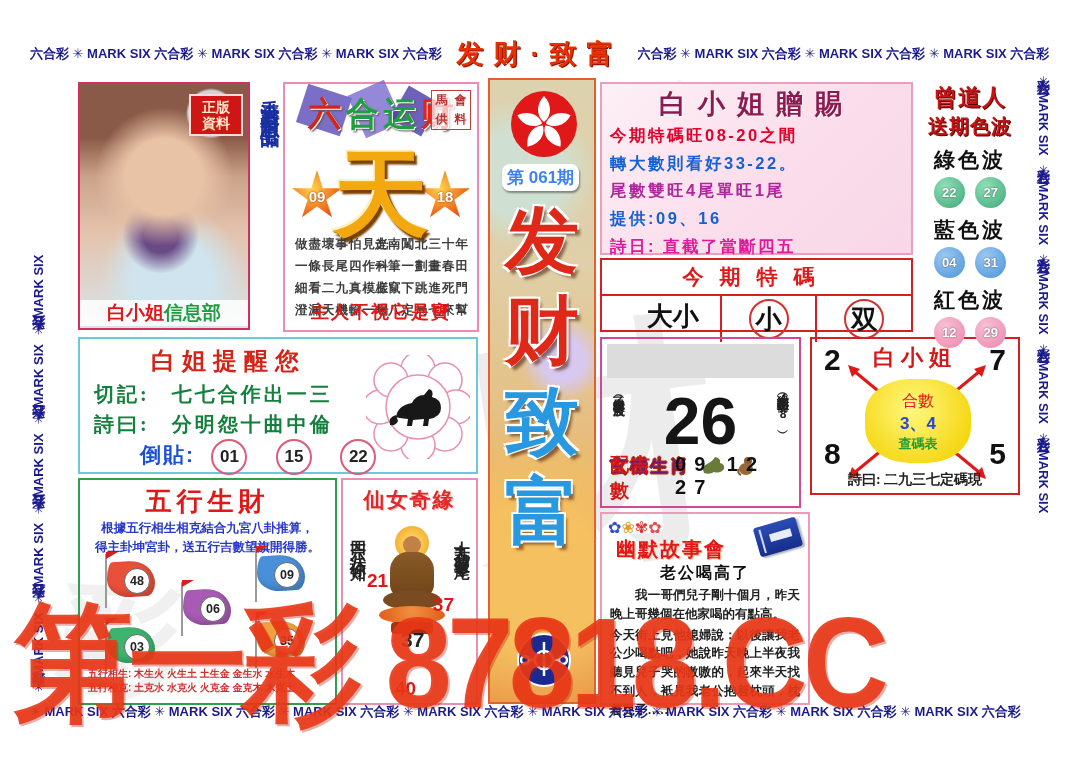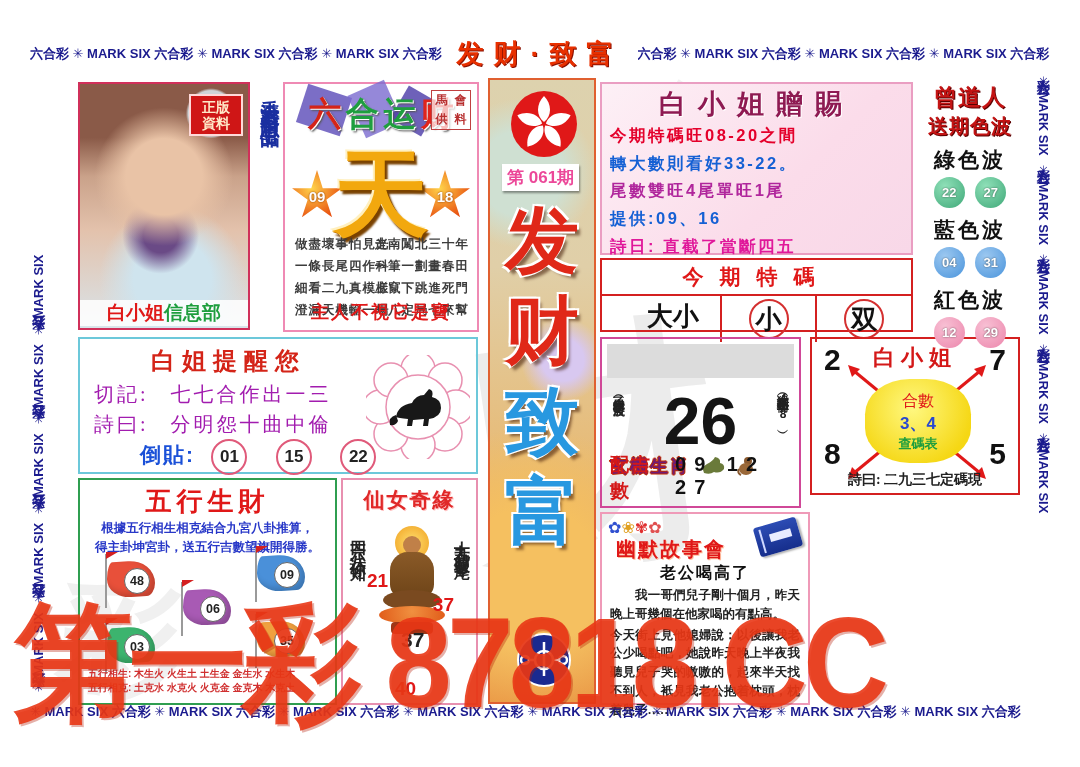--- a/index.html
+++ b/index.html
@@ -47,21 +47,21 @@
   
   .banner{border:2px solid #e06030;
     background:
       radial-gradient(circle at 30% 15%,#cfe0d2 0 8%,transparent 14%),
       radial-gradient(circle at 70% 45%,#d8c8f0 0 6%,transparent 12%),
       radial-gradient(circle at 40% 80%,#f5c060 0 14%,transparent 30%),
       linear-gradient(180deg,#ddd2ae 0%,#e0cfa8 30%,#e8b870 65%,#e89040 100%);}
   .bchar{font-size:74px;font-weight:bold;line-height:1.22;text-align:center;
          text-shadow:-2px -2px 0 #fff,2px -2px 0 #fff,-2px 2px 0 #fff,3px 4px 3px rgba(60,20,0,.55);}
   .bred{color:#e02818;} .bblue{color:#2898e0;}
-  .issue-pill{background:#fff;border-radius:0;padding:2px 5px;font-size:17px;font-weight:bold;color:#ec4899;
+  .issue-pill{background:#fff;border-radius:8px;padding:2px 5px;font-size:17px;font-weight:bold;color:#3b82f6;
               box-shadow:1px 2px 2px rgba(0,0,0,.4);white-space:nowrap;}
   
   .zengci{border:2px solid #ea9ec2;background:linear-gradient(135deg,#fdf0f6,#fbdcEA 60%,#f8d8e8);}
   .zc-title{color:#8e1a52;font-size:27px;font-weight:bold;letter-spacing:12px;text-align:center;
             text-shadow:1px 1px 0 #fff;}
   .zc-line{font-size:16.5px;font-weight:bold;letter-spacing:2.5px;line-height:1.68;}
   
   .tema{border:2px solid #d42020;}
   .tema-title{color:#e01818;font-size:21px;font-weight:bold;letter-spacing:16px;text-align:center;}
   .tema-row{display:flex;border-top:2px solid #d42020;padding-left:24px;}
@@ -69,21 +69,21 @@
   .tema-cell+.tema-cell{border-left:2px solid #d42020;}
   .circ{display:inline-block;border:2px solid #d43030;border-radius:50%;width:36px;height:36px;line-height:36px;}
   
   .wave-head{color:#c41414;font-weight:bold;text-align:center;text-shadow:1px 1px 0 #5a0000;letter-spacing:1px;}
   .wave-label{color:#111;font-size:21px;font-weight:bold;letter-spacing:3px;text-align:center;}
   .ball{display:inline-flex;width:31px;height:31px;border-radius:50%;align-items:center;justify-content:center;
         color:#fff;font-size:13px;font-weight:bold;text-shadow:0 0 2px rgba(0,0,0,.6);margin:0 3px;}
   
   .tixing{border:2px solid #6cc8da;}
   .tx-title{color:#d42418;font-size:24px;font-weight:bold;letter-spacing:7px;}
-  .tx-line{font-size:20px;color:#a21caf;font-weight:normal;letter-spacing:3px;
+  .tx-line{font-size:20px;color:#15803d;font-weight:bold;letter-spacing:3px;
            font-family:"Liberation Serif","DejaVu Serif",serif;}
   .tx-foot{color:#1a50d8;font-size:21px;font-weight:bold;letter-spacing:2px;}
   .numcirc{display:inline-block;border:2px solid #e05a7a;border-radius:50%;width:32px;height:32px;
            line-height:32px;text-align:center;color:#222;font-size:17px;font-weight:bold;margin:0 12px;}
   
   .wuxing{border:2.5px solid #2f9e50;}
   .wx-title{color:#e01818;font-size:26px;font-weight:bold;letter-spacing:5px;text-align:center;}
   .wx-desc{color:#2838c8;font-size:12.5px;font-weight:bold;text-align:center;line-height:1.5;}
   .wx-small{color:#d03030;font-size:10px;font-weight:bold;white-space:nowrap;}
   .flag{position:absolute;width:64px;height:58px;}

